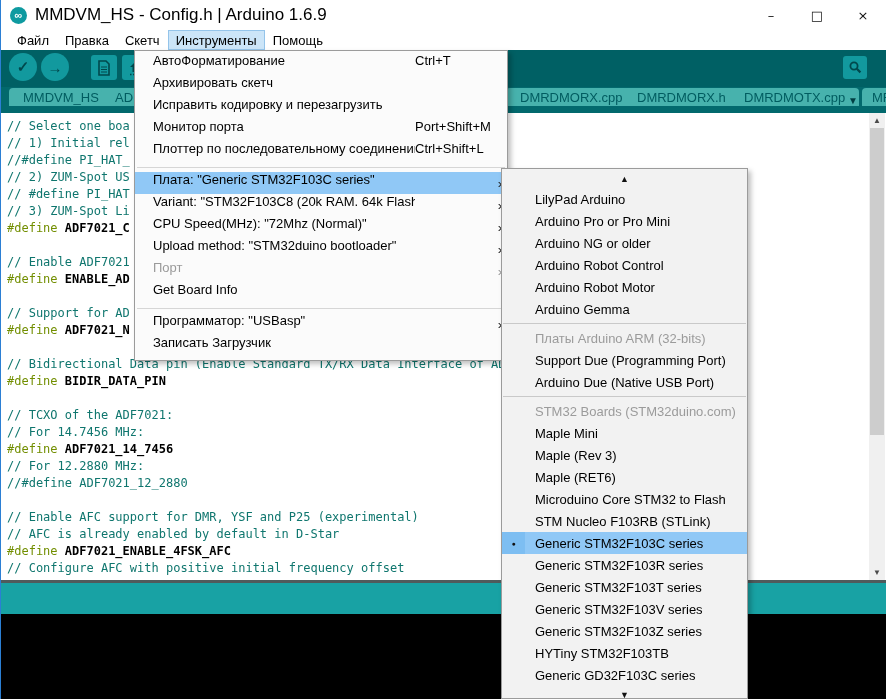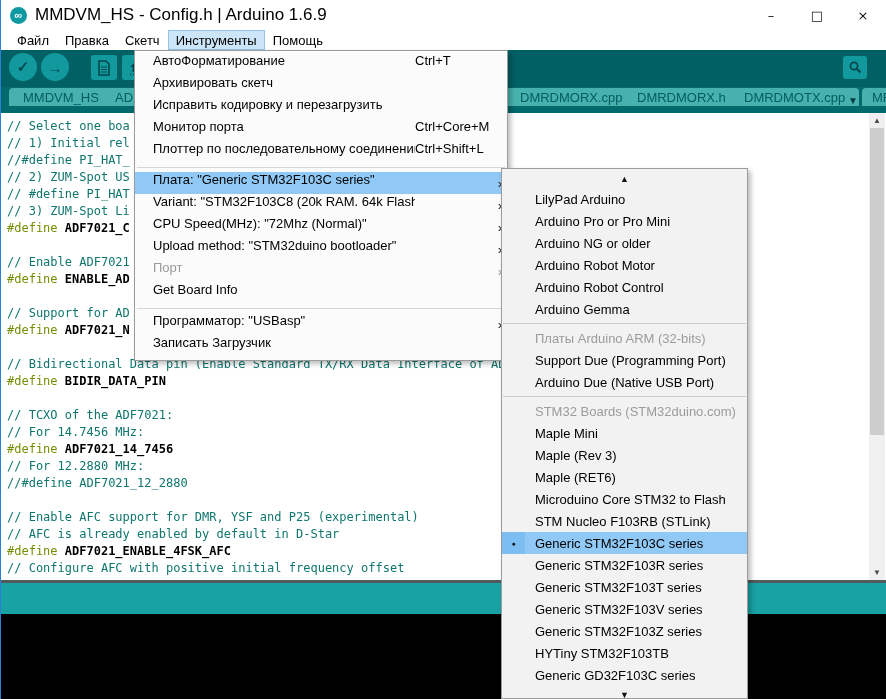--- a/index.html
+++ b/index.html
@@ -165,21 +165,21 @@
         <span class="m-shortcut">Ctrl+T</span>
       </div>
       <div class="menu-row">
         <span class="m-label">Архивировать скетч</span>
       </div>
       <div class="menu-row">
         <span class="m-label">Исправить кодировку и перезагрузить</span>
       </div>
       <div class="menu-row">
         <span class="m-label">Монитор порта</span>
-        <span class="m-shortcut">Ctrl+Core+M</span>
+        <span class="m-shortcut">Port+Shift+M</span>
       </div>
       <div class="menu-row">
         <span class="m-label">Плоттер по последовательному соединению</span>
         <span class="m-shortcut">Ctrl+Shift+L</span>
       </div>
       <div class="menu-sep"></div>
       <div class="menu-row hl">
         <span class="m-label">Плата: "Generic STM32F103C series"</span>
         <span class="m-arrow">›</span>
       </div>
@@ -221,25 +221,25 @@
       <div class="sub-row">
         <span class="dot-col"></span>
         <span class="s-label">Arduino Pro or Pro Mini</span>
       </div>
       <div class="sub-row">
         <span class="dot-col"></span>
         <span class="s-label">Arduino NG or older</span>
       </div>
       <div class="sub-row">
         <span class="dot-col"></span>
+        <span class="s-label">Arduino Robot Control</span>
+      </div>
+      <div class="sub-row">
+        <span class="dot-col"></span>
         <span class="s-label">Arduino Robot Motor</span>
-      </div>
-      <div class="sub-row">
-        <span class="dot-col"></span>
-        <span class="s-label">Arduino Robot Control</span>
       </div>
       <div class="sub-row">
         <span class="dot-col"></span>
         <span class="s-label">Arduino Gemma</span>
       </div>
       <div class="sub-sep"></div>
       <div class="sub-row disabled">
         <span class="dot-col"></span>
         <span class="s-label">Платы Arduino ARM (32-bits)</span>
       </div>

